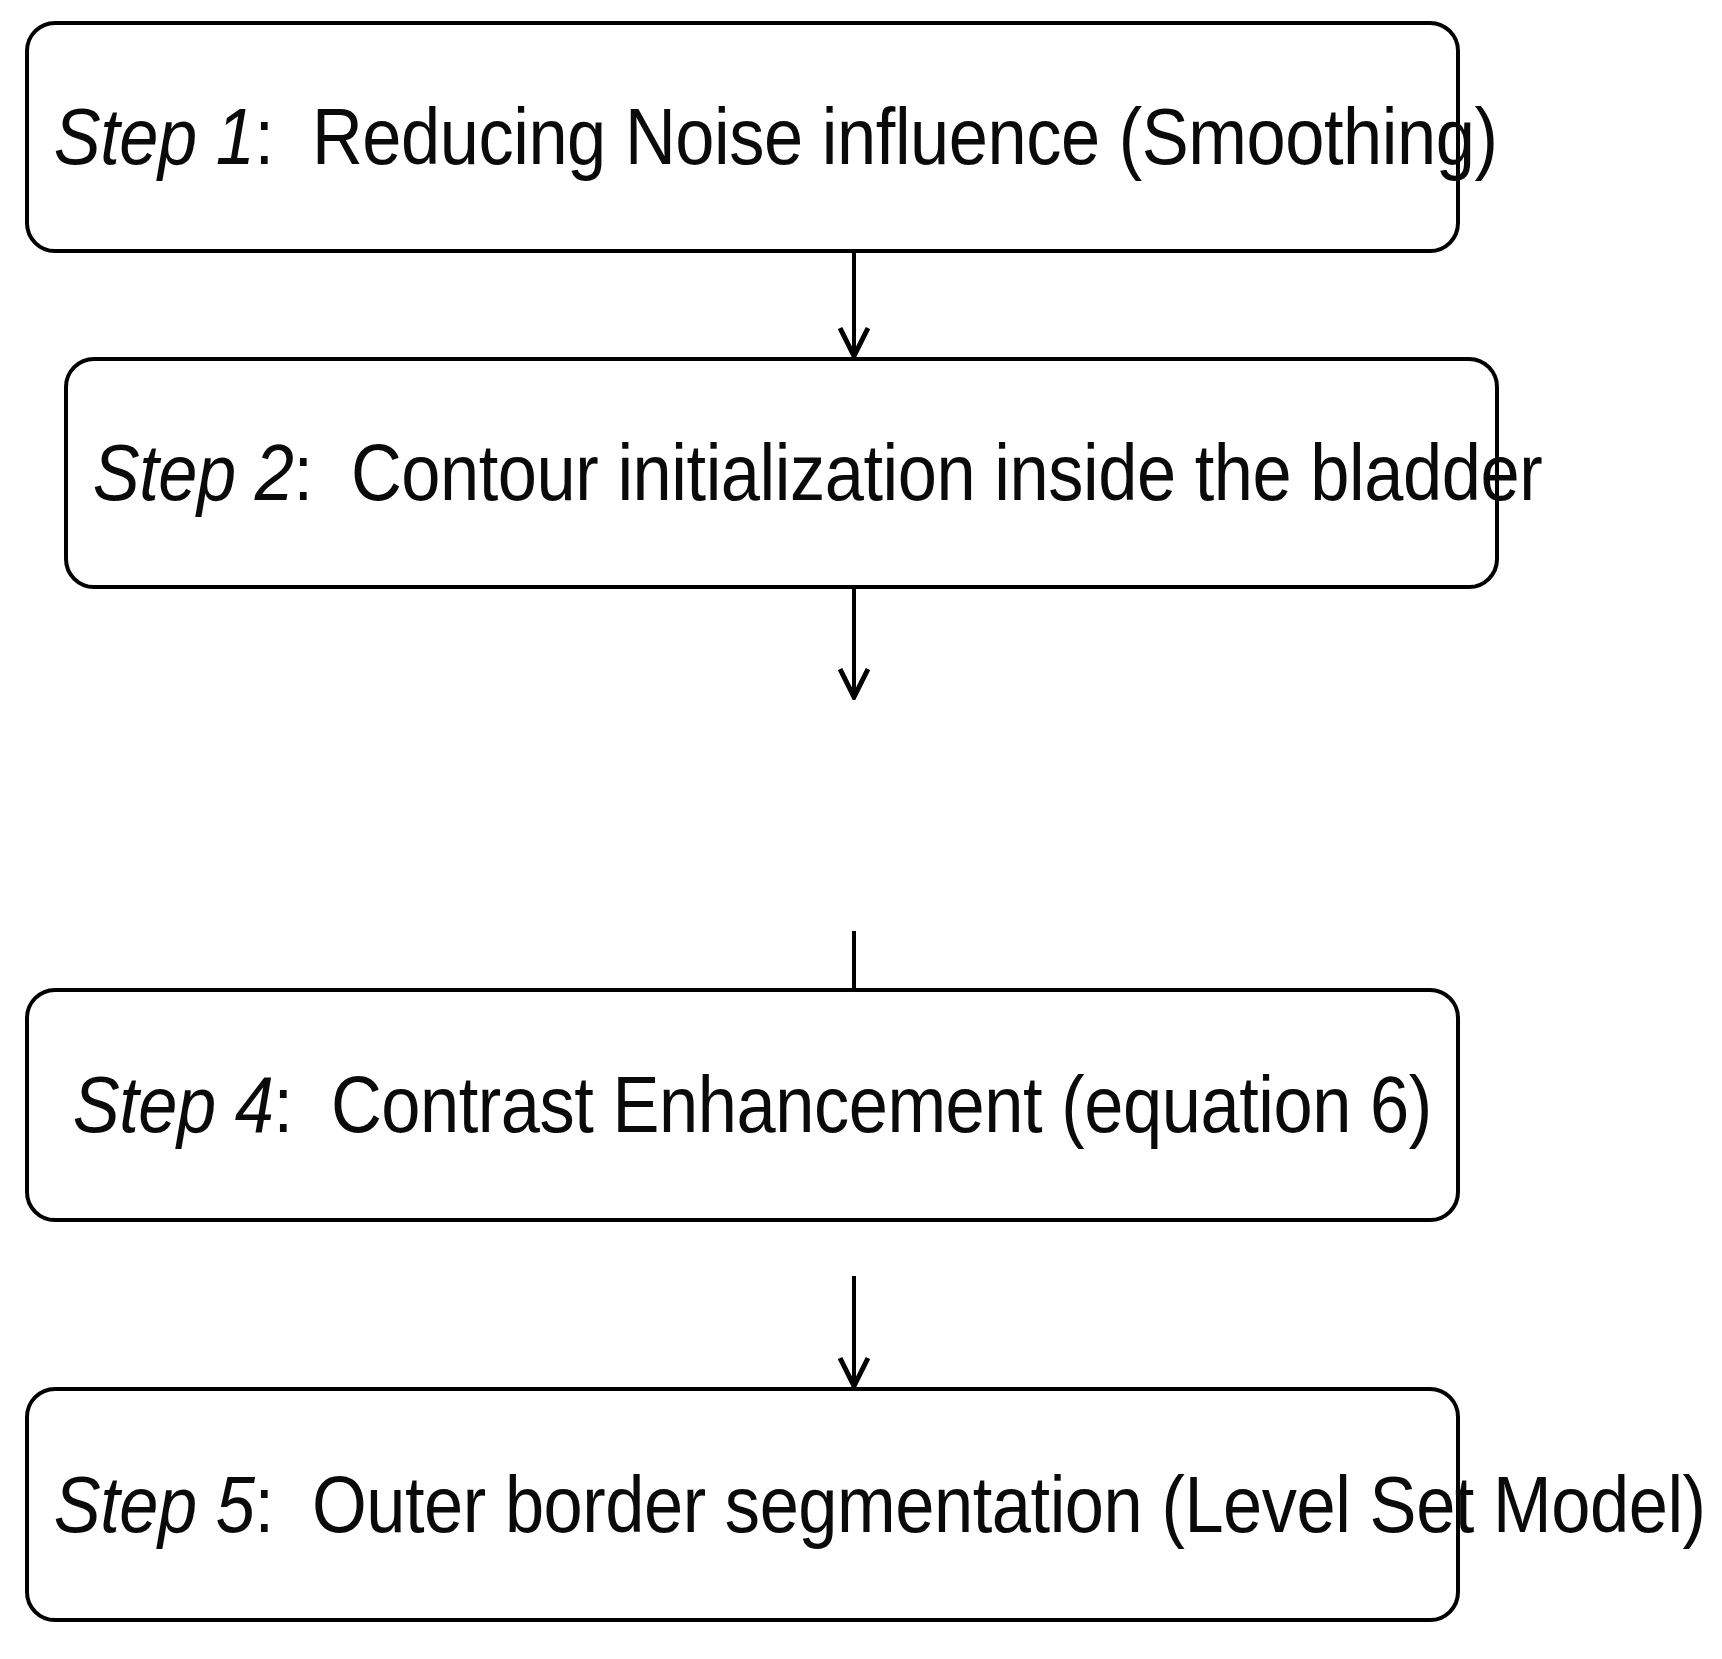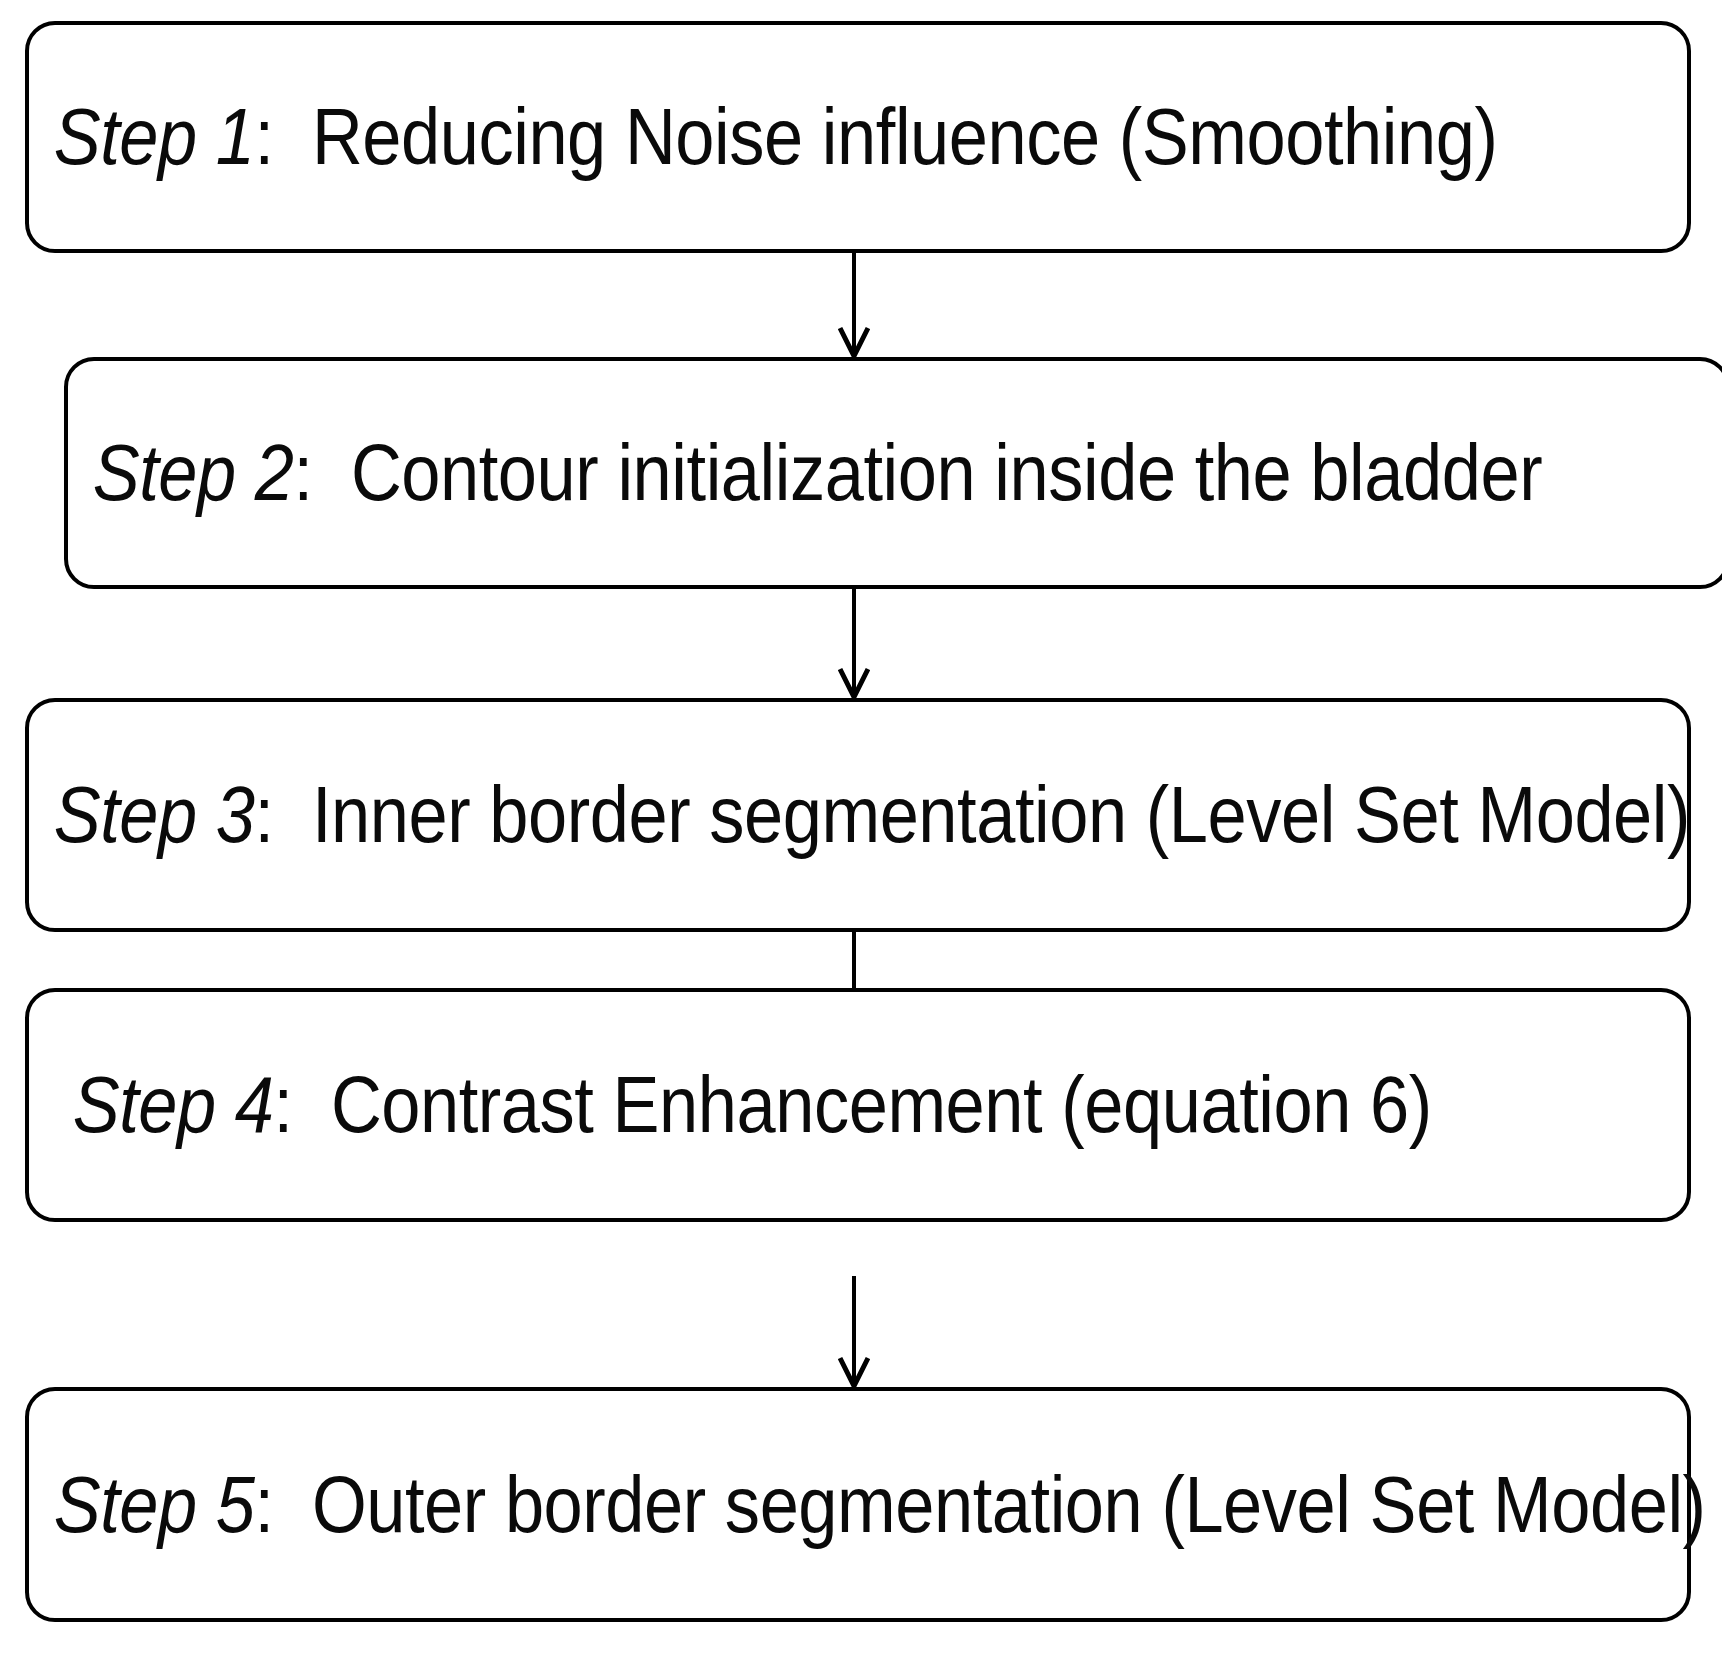--- a/index.html
+++ b/index.html
@@ -14,21 +14,21 @@
   #canvas {
     position: relative;
     width: 1722px;
     height: 1659px;
     background: #ffffff;
     overflow: hidden;
   }
   .flow-box {
     position: absolute;
     left: 25px;
-    width: 1666px;
+    width: 1435px;
     box-sizing: border-box;
     border: 4px solid #000000;
     border-radius: 30px;
     background: #ffffff;
     display: flex;
     align-items: center;
     justify-content: flex-start;
   }
   .box-text {
     padding-left: 28px;
@@ -93,25 +93,20 @@
     </div>
   </div>
 
   <div class="connector" id="connector-2">
     <svg width="32" height="112" viewBox="0 0 32 112" xmlns="http://www.w3.org/2000/svg" aria-hidden="true">
       <line x1="16" y1="0" x2="16" y2="110" stroke="#000000" stroke-width="4"></line>
       <polyline points="2,81 16,109 30,81" fill="none" stroke="#000000" stroke-width="5" stroke-linecap="butt" stroke-linejoin="miter"></polyline>
     </svg>
   </div>
 
-  <div class="flow-box" id="box-3">
-    <div class="box-text">
-      <span class="step-label">Step 3</span><span class="step-colon">:</span>&nbsp;&nbsp;<span class="step-desc">Inner border segmentation (Level Set Model)</span>
-    </div>
-  </div>
 
   <div class="connector" id="connector-3">
     <svg width="32" height="114" viewBox="0 0 32 114" xmlns="http://www.w3.org/2000/svg" aria-hidden="true">
       <line x1="16" y1="0" x2="16" y2="112" stroke="#000000" stroke-width="4"></line>
       <polyline points="2,83 16,111 30,83" fill="none" stroke="#000000" stroke-width="5" stroke-linecap="butt" stroke-linejoin="miter"></polyline>
     </svg>
   </div>
 
   <div class="flow-box" id="box-4">
     <div class="box-text">

